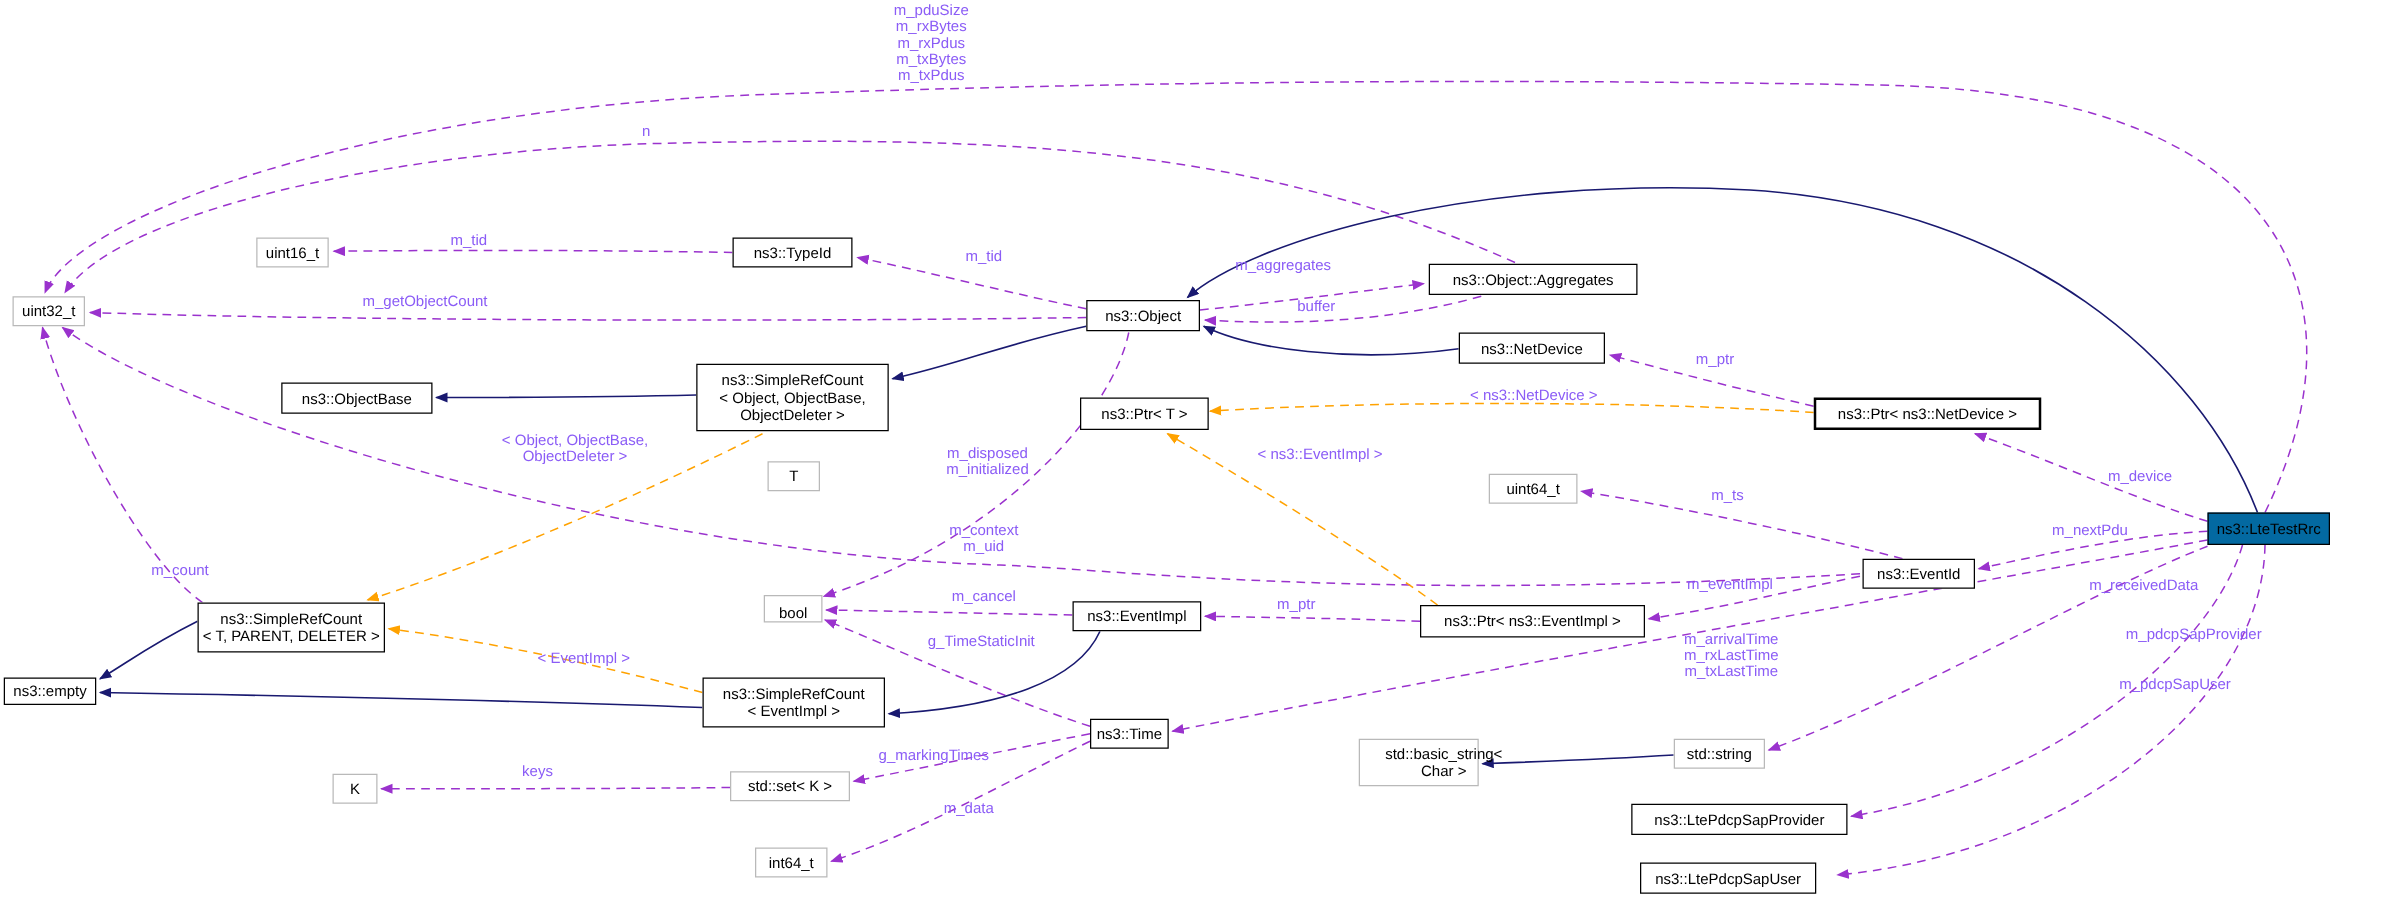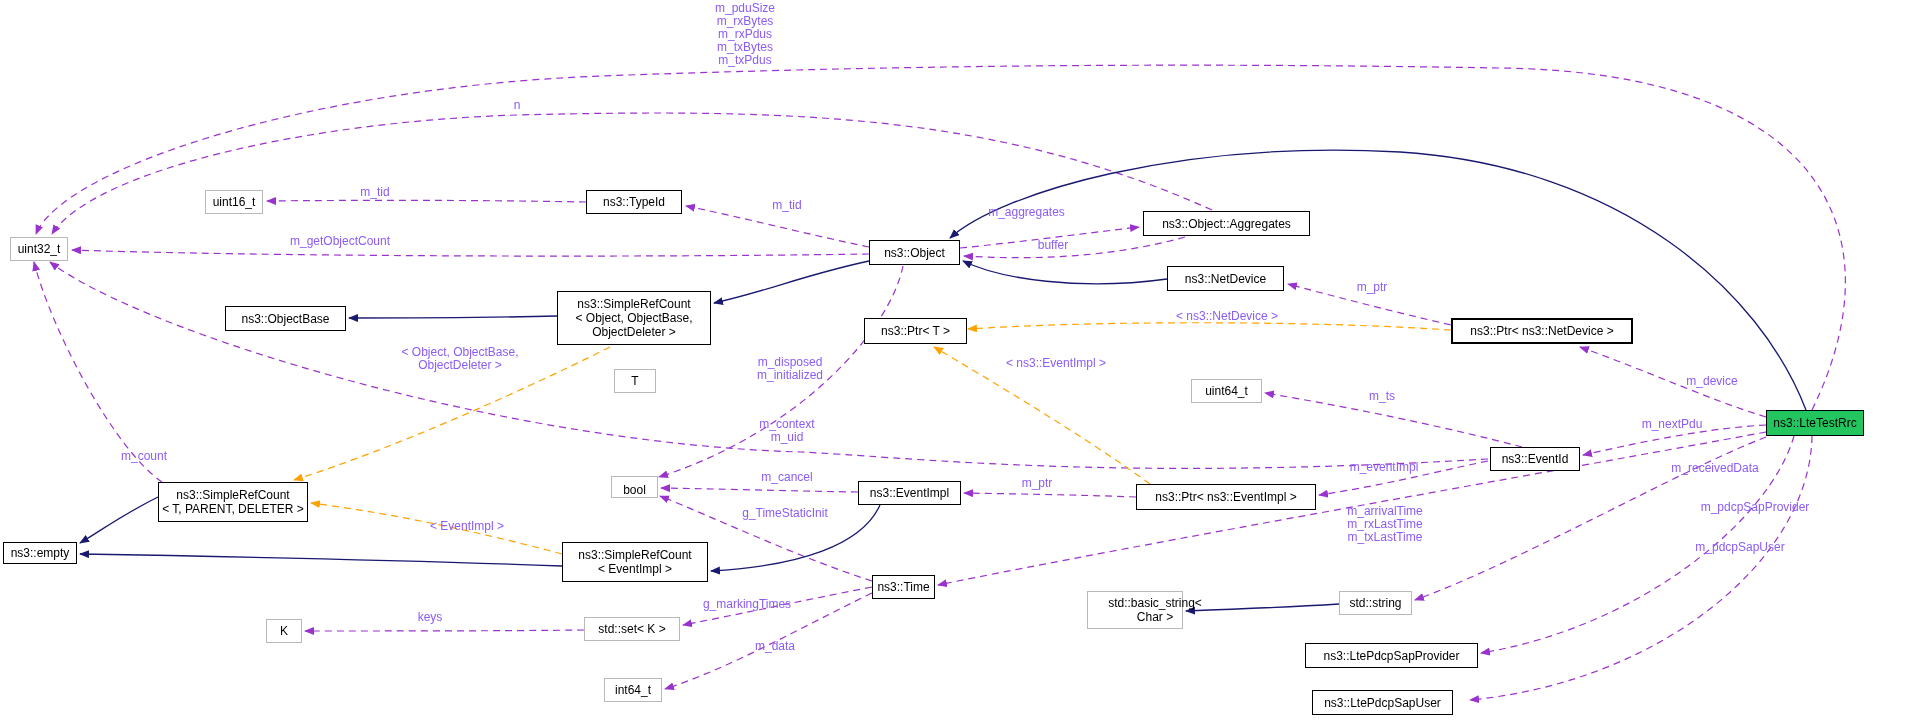--- a/index.html
+++ b/index.html
@@ -5,21 +5,21 @@
   html,body{margin:0;padding:0;background:#ffffff;}
   #canvas{position:relative;width:1923px;height:723px;background:#ffffff;
           font-family:"Liberation Sans", sans-serif;overflow:hidden;}
   #edges{position:absolute;left:0;top:0;width:1923px;height:723px;}
   .node{position:absolute;display:flex;flex-direction:column;align-items:center;
         justify-content:center;background:#ffffff;border:1px solid #000000;
         font-size:12px;line-height:14px;color:#000;text-align:center;
         white-space:nowrap;box-sizing:border-box;z-index:2;}
   .node.gray{border-color:#b9b9b9;}
   .node.bold{border-width:2px;}
-  .node.current{background:#22c55e;}
+  .node.current{background:#0369a1;}
   .elabel{position:absolute;transform:translateX(-50%);font-size:12px;
           line-height:13px;color:#8b5cf6;text-align:center;white-space:nowrap;z-index:3;}
   .elabel span{display:block;}
 </style>
 </head>
 <body>
 
 <div id="canvas">
 
 <svg id="edges" viewBox="0 0 1923 723" xmlns="http://www.w3.org/2000/svg">

